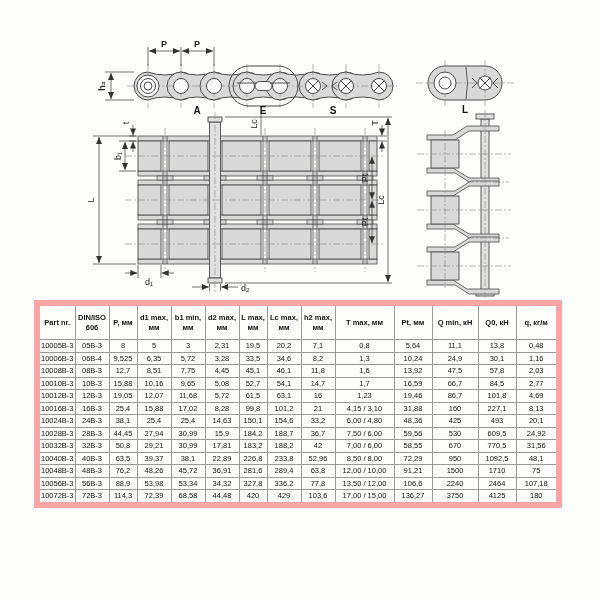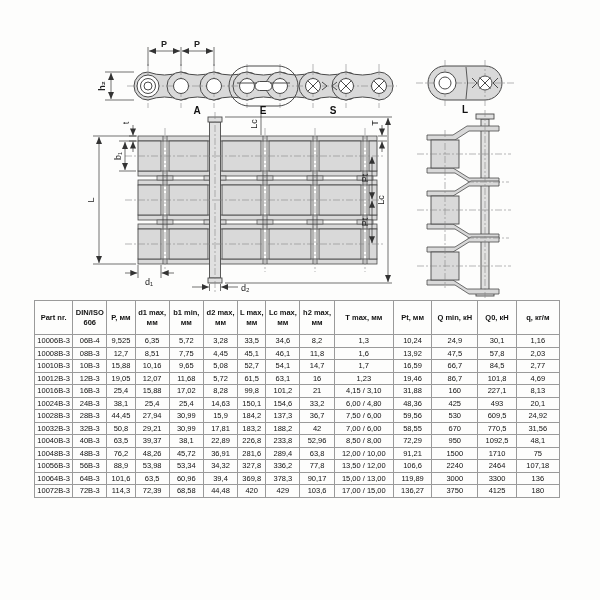--- a/index.html
+++ b/index.html
@@ -5,21 +5,21 @@
   html,body{margin:0;padding:0;background:#ffffff;}
   .stage{position:relative;width:600px;height:600px;background:#fdfdfc;
          font-family:"Liberation Sans",sans-serif;overflow:hidden;}
   .stage svg{position:absolute;pointer-events:none;}
   #svg-side{left:85px;top:36px;}
   #svg-offset{left:410px;top:36px;}
   #svg-plan{left:85px;top:112px;}
   #svg-crank{left:415px;top:110px;}
   .tbl-wrap{position:absolute;left:34px;top:300px;}
   table.spec{border-collapse:collapse;table-layout:fixed;width:526px;
-             border:1px solid #fca5a5;}
+             border:6px solid #fca5a5;}
   table.spec th,table.spec td{border:1px solid #9a9a9a;text-align:center;
              vertical-align:middle;padding:0;color:#111;overflow:hidden;}
   table.spec th{font-size:7.5px;font-weight:bold;height:31px;line-height:1.25;padding:1px;}
   table.spec td{font-size:7.5px;height:11.5px;line-height:1;white-space:nowrap;}
   text{font-family:"Liberation Sans",sans-serif;}
   .dimtxt{font-size:9px;fill:#222;}
   .sectxt{font-size:10px;font-weight:bold;fill:#111;}
 </style>
 </head>
 <body>
@@ -310,20 +310,36 @@
             <th>h2 max, мм</th>
             <th>T max, мм</th>
             <th>Pt, мм</th>
             <th>Q min, кН</th>
             <th>Q0, кН</th>
             <th>q, кг/м</th>
           </tr>
         </thead>
       <tbody>
           <tr>
+            <td>10005B-3</td>
+            <td>05B-3</td>
+            <td>8</td>
+            <td>5</td>
+            <td>3</td>
+            <td>2,31</td>
+            <td>19,5</td>
+            <td>20,2</td>
+            <td>7,1</td>
+            <td>0,8</td>
+            <td>5,64</td>
+            <td>11,1</td>
+            <td>13,8</td>
+            <td>0,48</td>
+          </tr>
+          <tr>
             <td>10006B-3</td>
             <td>06B-4</td>
             <td>9,525</td>
             <td>6,35</td>
             <td>5,72</td>
             <td>3,28</td>
             <td>33,5</td>
             <td>34,6</td>
             <td>8,2</td>
             <td>1,3</td>
@@ -413,21 +429,21 @@
             <td>20,1</td>
           </tr>
           <tr>
             <td>10028B-3</td>
             <td>28B-3</td>
             <td>44,45</td>
             <td>27,94</td>
             <td>30,99</td>
             <td>15,9</td>
             <td>184,2</td>
-            <td>137,3</td>
+            <td>188,7</td>
             <td>36,7</td>
             <td>7,50 / 6,00</td>
             <td>59,56</td>
             <td>530</td>
             <td>609,5</td>
             <td>24,92</td>
           </tr>
           <tr>
             <td>10032B-3</td>
             <td>32B-3</td>
@@ -486,36 +502,20 @@
             <td>327,8</td>
             <td>336,2</td>
             <td>77,8</td>
             <td>13,50 / 12,00</td>
             <td>106,6</td>
             <td>2240</td>
             <td>2464</td>
             <td>107,18</td>
           </tr>
           <tr>
-            <td>10064B-3</td>
-            <td>64B-3</td>
-            <td>101,6</td>
-            <td>63,5</td>
-            <td>60,96</td>
-            <td>39,4</td>
-            <td>369,8</td>
-            <td>378,3</td>
-            <td>90,17</td>
-            <td>15,00 / 13,00</td>
-            <td>119,89</td>
-            <td>3000</td>
-            <td>3300</td>
-            <td>136</td>
-          </tr>
-          <tr>
             <td>10072B-3</td>
             <td>72B-3</td>
             <td>114,3</td>
             <td>72,39</td>
             <td>68,58</td>
             <td>44,48</td>
             <td>420</td>
             <td>429</td>
             <td>103,6</td>
             <td>17,00 / 15,00</td>

